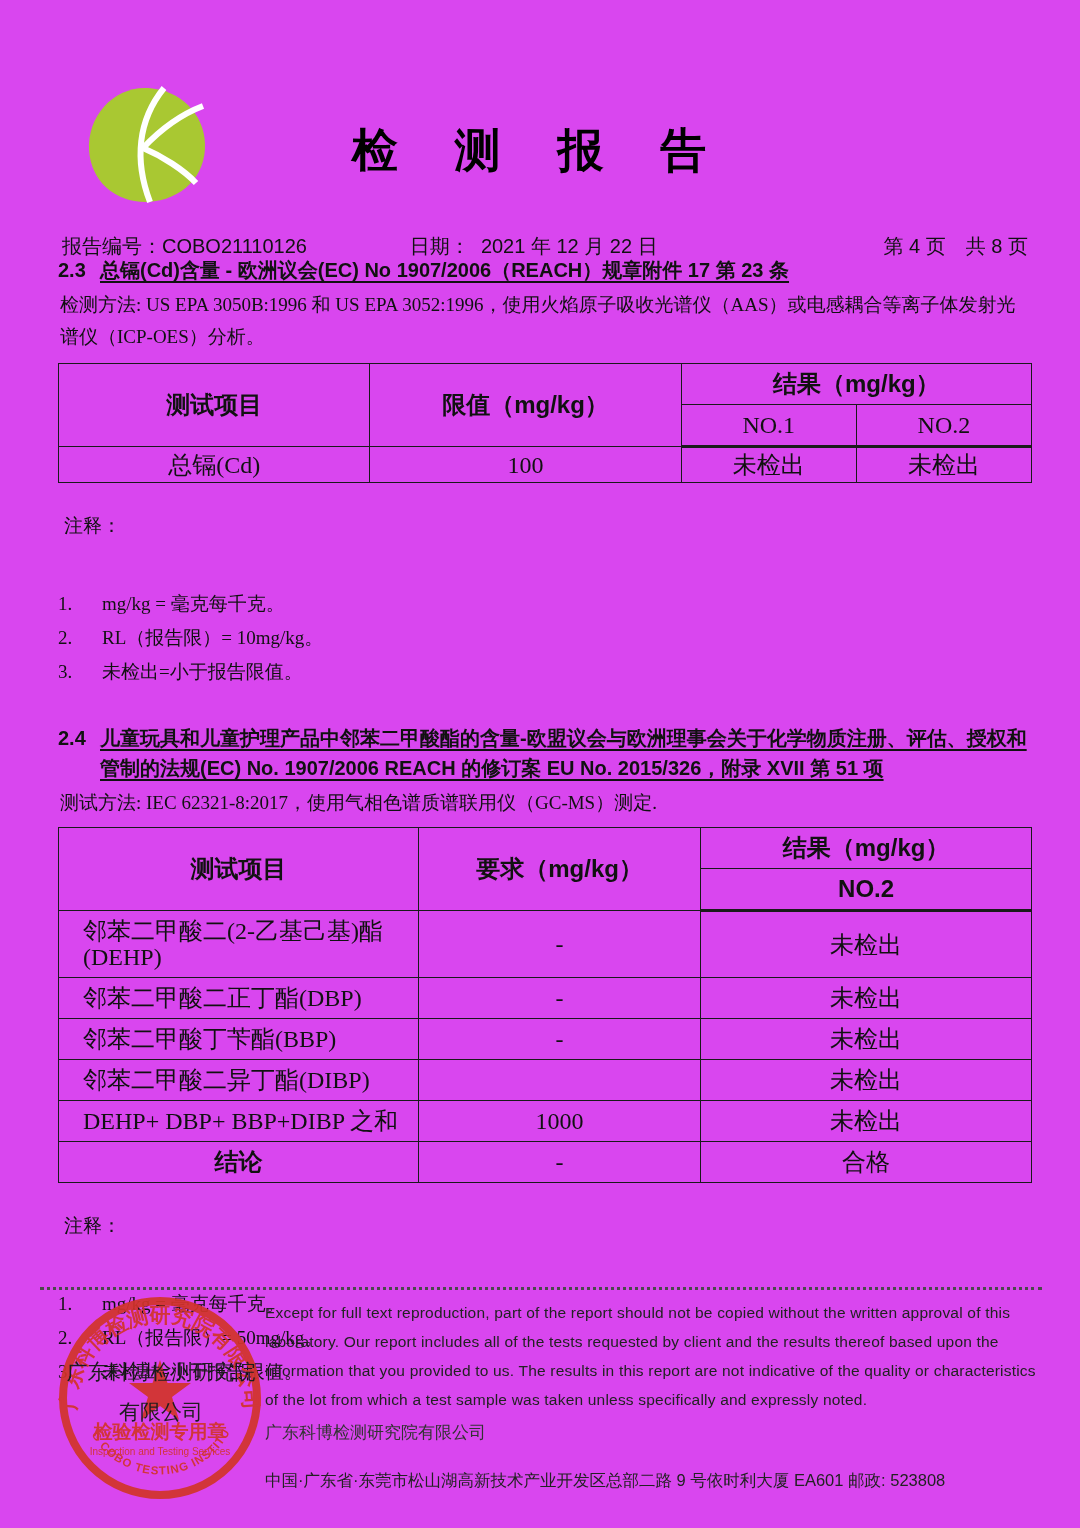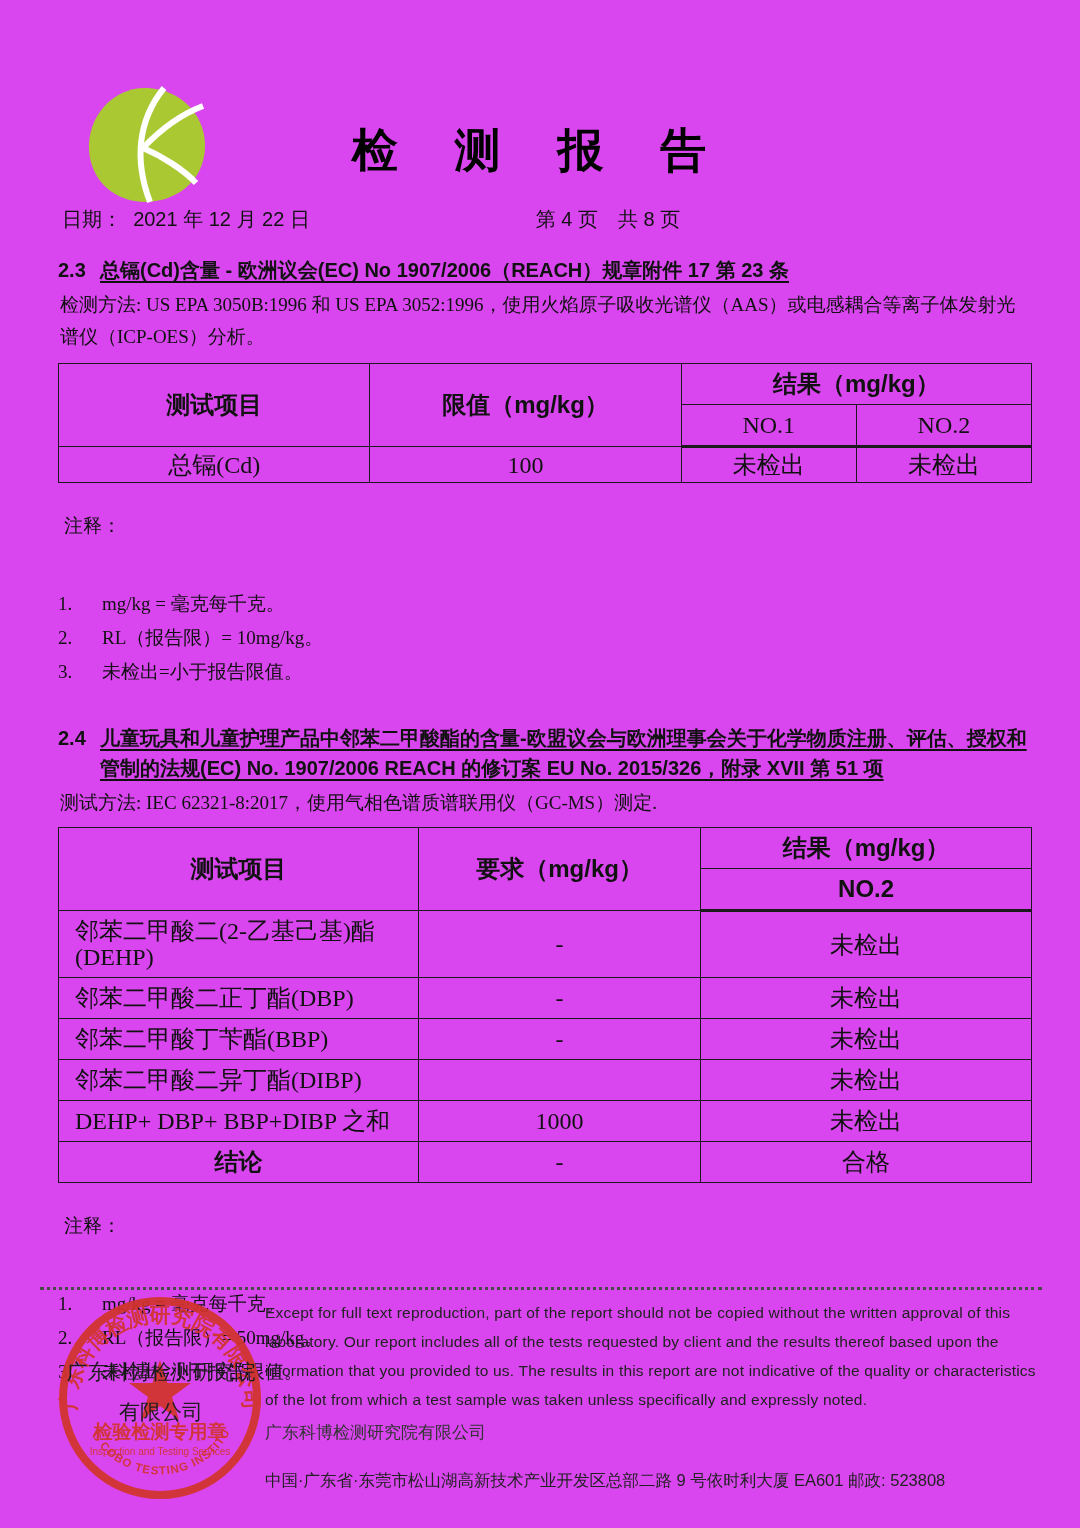--- a/index.html
+++ b/index.html
@@ -18,21 +18,21 @@
     text-align: center; font-size: 46px; font-weight: bold;
     letter-spacing: 22px; color: #000;
     font-family: "Liberation Sans", "DejaVu Sans", sans-serif;
   }
   .head-info {
     position: absolute; left: 62px; right: 52px; top: 206px;
     display: flex; align-items: baseline; font-size: 20px;
     font-family: "Liberation Sans", "DejaVu Sans", sans-serif;
   }
   .head-info .cell-left  { width: 36%; }
-  .head-info .cell-mid   { width: 40%; }
+  .head-info .cell-mid   { width: 40%; margin-top: 27px; }
   .head-info .cell-right { width: 24%; text-align: right; }
 
   
   .content { position: absolute; left: 58px; right: 48px; top: 255px; }
   .sec-head {
     font-family: "Liberation Sans", "DejaVu Sans", sans-serif;
     font-weight: bold; font-size: 20px; line-height: 30px; display: flex;
   }
   .sec-head .num { flex: 0 0 42px; }
   .sec-head .sec-title { text-decoration: underline; text-underline-offset: 4px; }
@@ -41,21 +41,21 @@
   table { border-collapse: collapse; width: 100%; table-layout: fixed; }
   td {
     border: 1.6px solid #1a1a1a; text-align: center;
     font-size: 24px; padding: 7px 6px; line-height: 26px;
   }
   .t1 { margin-top: 10px; }
   .t1 td.hdr, .t2 td.hdr { font-weight: bold; font-family: "Liberation Sans", "DejaVu Sans", sans-serif; }
   .t1 tr.sub td, .t2 tr.sub td { font-weight: normal; font-family: "Liberation Serif", serif; }
   .hdr-sep td { border-bottom-width: 3px; }
   .t1 tr.data td { padding: 4px 6px; }
-  .t2 td.left { text-align: left; padding-left: 16px; }
+  .t2 td.left { text-align: left; padding-left: 24px; }
   .t2 td.bold { font-weight: bold; font-family: "Liberation Sans", "DejaVu Sans", sans-serif; }
 
   .notes { margin-top: 26px; font-size: 19px; line-height: 34px; display: flex; flex-direction: column; }
   .notes .nlabel { flex: 0 0 78px; padding-left: 6px; }
   .notes .nlist .nrow { display: flex; }
   .notes .nlist .nnum { flex: 0 0 44px; }
 
   .sec-gap { margin-top: 34px; }
   .t2 { margin-top: 8px; }
   .title2-wrap .line2 { padding-left: 0; }
@@ -96,20 +96,23 @@
       <path d="M 62,2 C 95,4 118,28 119,58 C 120,90 96,114 62,116 C 30,117 5,96 3,64 C 1,30 28,0 62,2 Z" fill="#a9c832"></path>
       <path d="M 78,2 C 52,34 48,74 64,116" stroke="#ffffff" stroke-width="6" fill="none"></path>
       <path d="M 57,62 C 74,44 96,28 117,20" stroke="#ffffff" stroke-width="6" fill="none"></path>
       <path d="M 57,62 C 76,70 98,84 110,97" stroke="#ffffff" stroke-width="6" fill="none"></path>
     </svg>
   </div>
 
   <div class="doc-title">检 测 报 告</div>
 
   <div class="head-info">
+    <div class="cell-left">
+      <span>报告编号：</span><span>COBO21110126</span>
+    </div>
     <div class="cell-mid">
       <span>日期：</span>&nbsp;&nbsp;<span>2021 年 12 月 22 日</span>
     </div>
     <div class="cell-right">第 4 页　共 8 页</div>
   </div>
 
   <div class="content">
 
     <div class="sec-head">
       <span class="num">2.3</span>

